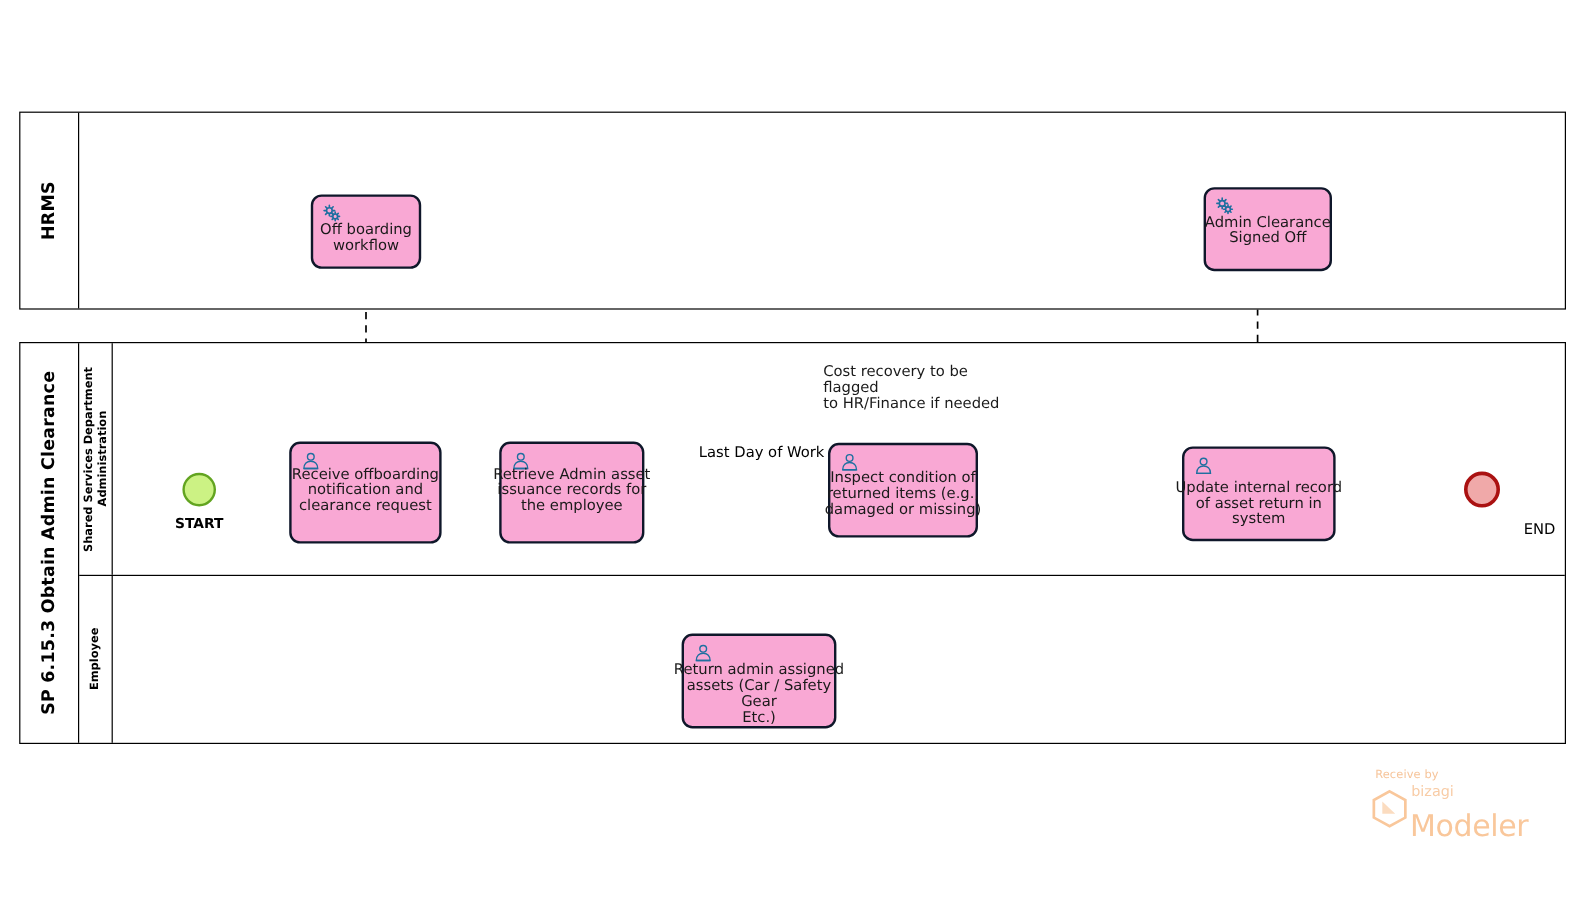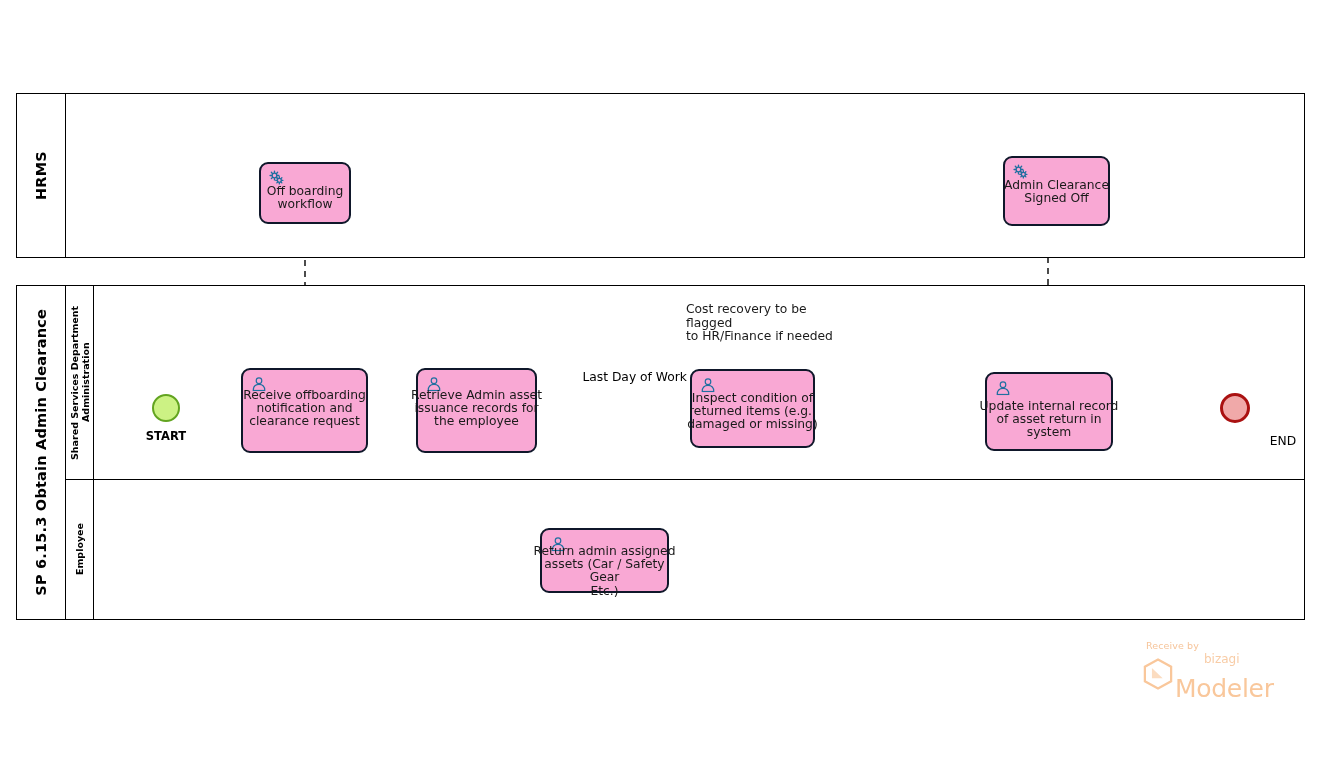--- a/index.html
+++ b/index.html
@@ -158,21 +158,20 @@
     left: 3px; top: 0;
     font-size: 9.5px;
     color: #F6C49A;
     letter-spacing: 0.1px;
   }
   .brand .bizagi {
     position: absolute;
     left: 33px; top: 12px;
     font-size: 12px;
     color: #F8CCA6;
-    margin-left: 28px;
   }
   .brand .modeler {
     position: absolute;
     left: 32px; top: 22px;
     font-size: 25px;
     color: #F9C79B;
     letter-spacing: -0.3px;
     margin-top: 12px;
   }
   .brand .hexmark {
@@ -348,21 +347,21 @@
       <g fill="none" stroke="#1F6FA0" stroke-width="1.3">
         <circle cx="10" cy="6.3" r="3.1"></circle>
         <path d="M3.6,17.2 C3.6,12.6 6.5,10.4 10,10.4 C13.5,10.4 16.4,12.6 16.4,17.2 z"></path>
         <line x1="3.6" y1="17.2" x2="16.4" y2="17.2"></line>
       </g>
     </svg>
     <div class="task-label two" style="width:140px; margin-top:-12px;">Update internal record
 of asset return in system</div>
   </div>
 
-  <div class="task" style="left:540px; top:528px; width:129px; height:65px;">
+  <div class="task" style="left:568px; top:528px; width:129px; height:79px;">
     <svg class="task-icon" viewBox="0 0 20 20">
       <g fill="none" stroke="#1F6FA0" stroke-width="1.3">
         <circle cx="10" cy="6.3" r="3.1"></circle>
         <path d="M3.6,17.2 C3.6,12.6 6.5,10.4 10,10.4 C13.5,10.4 16.4,12.6 16.4,17.2 z"></path>
         <line x1="3.6" y1="17.2" x2="16.4" y2="17.2"></line>
       </g>
     </svg>
     <div class="task-label" style="width:148px; margin-top:-16px;">Return admin  assigned
 assets (Car / Safety Gear
 Etc.)</div>

